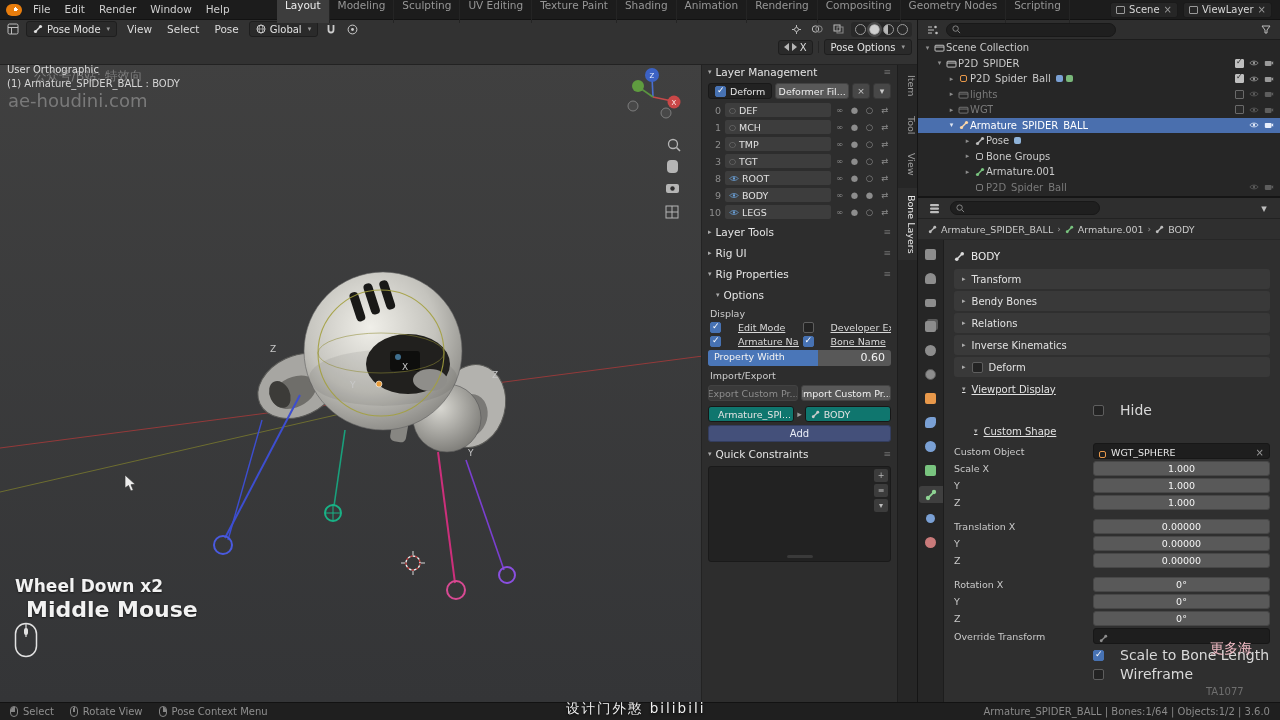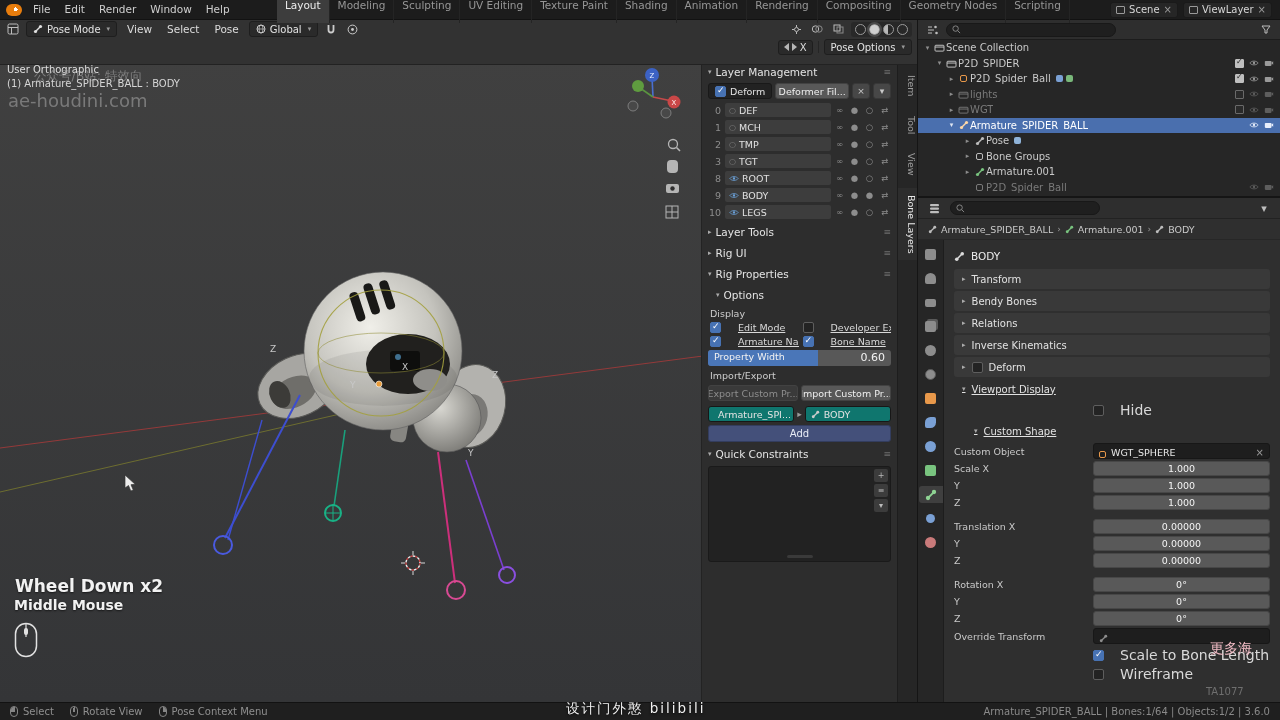--- a/index.html
+++ b/index.html
@@ -34,21 +34,21 @@
   .tri-l{width:0;height:0;border-top:4px solid transparent;border-bottom:4px solid transparent;border-right:5px solid #b5b5b5;}
   .tri-r{width:0;height:0;border-top:4px solid transparent;border-bottom:4px solid transparent;border-left:5px solid #b5b5b5;}
   
   .viewport{position:absolute;left:0;top:56px;width:917px;height:646px;background:linear-gradient(#404040,#343537);overflow:hidden;}
   .ovtext{position:absolute;z-index:5;white-space:nowrap;}
   .view-label{left:7px;top:8px;font-size:10px;color:#dedede;}
   .wm1{left:34px;top:12px;font-size:12.5px;color:rgba(175,175,175,.55);}
   .ctx-label{left:7px;top:22px;font-size:10px;color:#d6d6d6;}
   .wm2{left:8px;top:34px;font-size:18px;color:rgba(180,180,180,.5);}
   .hint1{left:15px;top:520px;font-size:17px;font-weight:bold;color:#f2f2f2;text-shadow:0 1px 2px rgba(0,0,0,.6);}
-  .hint2{left:14px;top:541px;font-size:14px;font-weight:bold;color:#f2f2f2;text-shadow:0 1px 2px rgba(0,0,0,.6);}
+  .hint2{left:26px;top:541px;font-size:22px;font-weight:bold;color:#f2f2f2;text-shadow:0 1px 2px rgba(0,0,0,.6);}
   .mousehint{position:absolute;left:14px;top:566px;z-index:5;}
   
   .sidebar{position:absolute;top:0;right:20px;bottom:0;width:196px;background:#2d2d2d;border-left:1px solid #232323;padding:4px 6px;overflow:hidden;z-index:10;}
   .ph{display:flex;align-items:center;gap:4px;height:18px;margin-top:3px;color:#e4e4e4;font-size:10.5px;}
   .ph::before{content:"▾";font-size:7px;color:#aaa;}
   .ph.closed::before{content:"▸";}
   .ph .grab{margin-left:auto;color:#6e6e6e;font-size:9px;}
   .drow{display:flex;gap:3px;align-items:center;height:20px;}
   .tgl{display:flex;align-items:center;gap:4px;background:#222;border:1px solid #191919;border-radius:3px;height:16px;padding:0 6px;font-size:9.5px;color:#e5e5e5;}
   .btn{background:#585858;border:1px solid #424242;border-radius:3px;height:16px;display:flex;align-items:center;justify-content:center;font-size:9.5px;color:#efefef;padding:0 6px;white-space:nowrap;overflow:hidden;}

